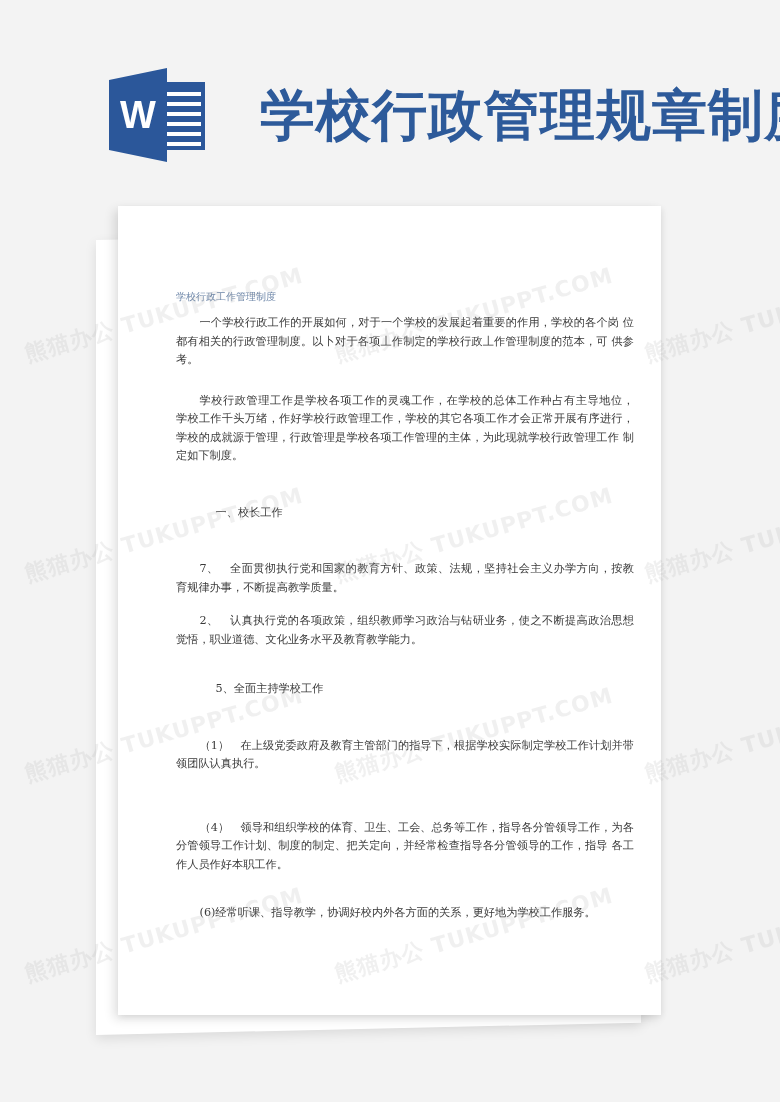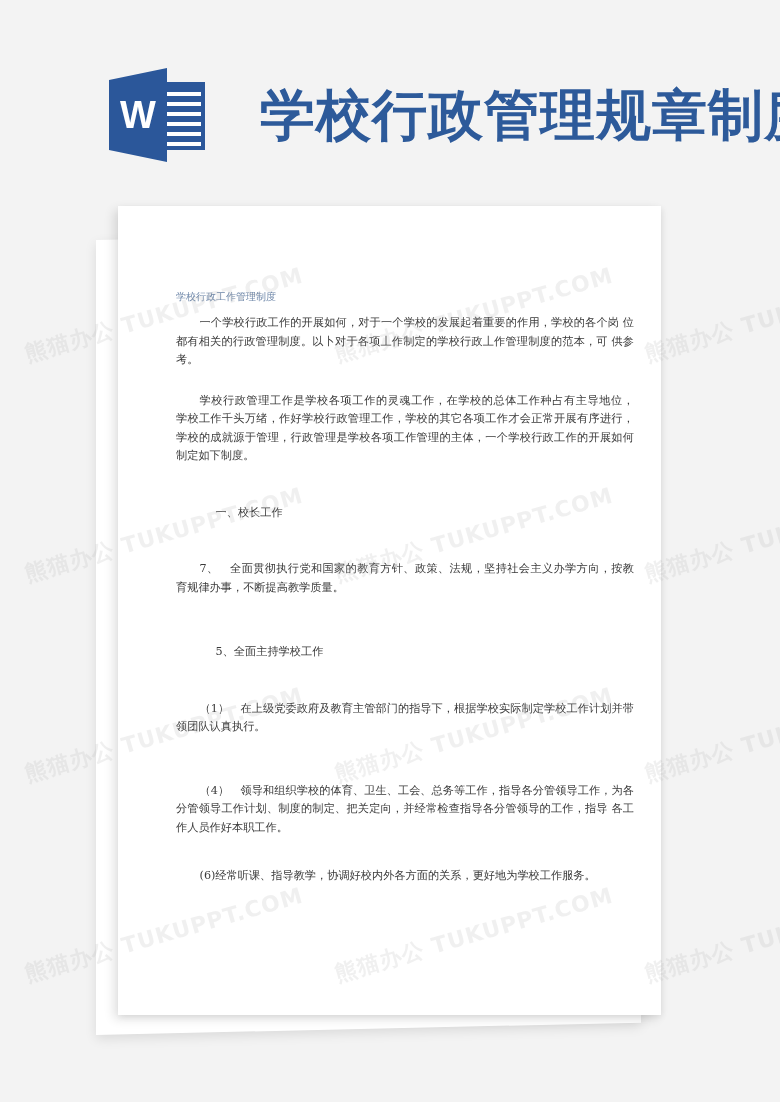--- a/index.html
+++ b/index.html
@@ -112,26 +112,27 @@
   <div class="banner-title">学校行政管理规章制度</div>
 </div>
 
 <div class="page-back"></div>
 
 <div class="page-front">
   <div class="doc">
     <div class="doc-heading">学校行政工作管理制度</div>
     <p class="para">一个学校行政工作的开展如何，对于一个学校的发展起着重要的作用，学校的各个岗 位都有相关的行政管理制度。以卜对于各项丄作制定的学校行政丄作管理制度的范本，可 供参考。</p>
     <div class="gap-lg"></div>
-    <p class="para">学校行政管理工作是学校各项工作的灵魂工作，在学校的总体工作种占有主导地位，　学校工作千头万绪，作好学校行政管理工作，学校的其它各项工作才会正常开展有序进行，学校的成就源于管理，行政管理是学校各项工作管理的主体，一个学校行政工作的开展如何 制定如下制度。</p>
+    <p class="para">学校行政管理工作是学校各项工作的灵魂工作，在学校的总体工作种占有主导地位，　学校工作千头万绪，作好学校行政管理工作，学校的其它各项工作才会正常开展有序进行，学校的成就源于管理，行政管理是学校各项工作管理的主体，为此现就学校行政管理工作 制定如下制度。</p>
     <div class="gap-lg"></div>
     <p class="section">一、校长工作</p>
     <div class="gap-lg"></div>
     <p class="para">7、　全面贯彻执行党和国家的教育方针、政策、法规，坚持社会主义办学方向，按教 育规律办事，不断提高教学质量。</p>
     <div class="gap"></div>
+    <p class="para">2、　认真执行党的各项政策，组织教师学习政治与钻研业务，使之不断提高政治思想 觉悟，职业道德、文化业务水平及教育教学能力。</p>
     <div class="gap"></div>
     <p class="section">5、全面主持学校工作</p>
     <div class="gap-lg"></div>
     <p class="para">（1）　在上级党委政府及教育主管部门的指导下，根据学校实际制定学校工作计划并带领团队认真执行。</p>
     <div class="gap"></div>
     <div class="gap"></div>
     <div class="gap"></div>
     <p class="para">（4）　领导和组织学校的体育、卫生、工会、总务等工作，指导各分管领导工作，为各分管领导工作计划、制度的制定、把关定向，并经常检查指导各分管领导的工作，指导 各工作人员作好本职工作。</p>
     <div class="gap"></div>
     <div class="gap"></div>

